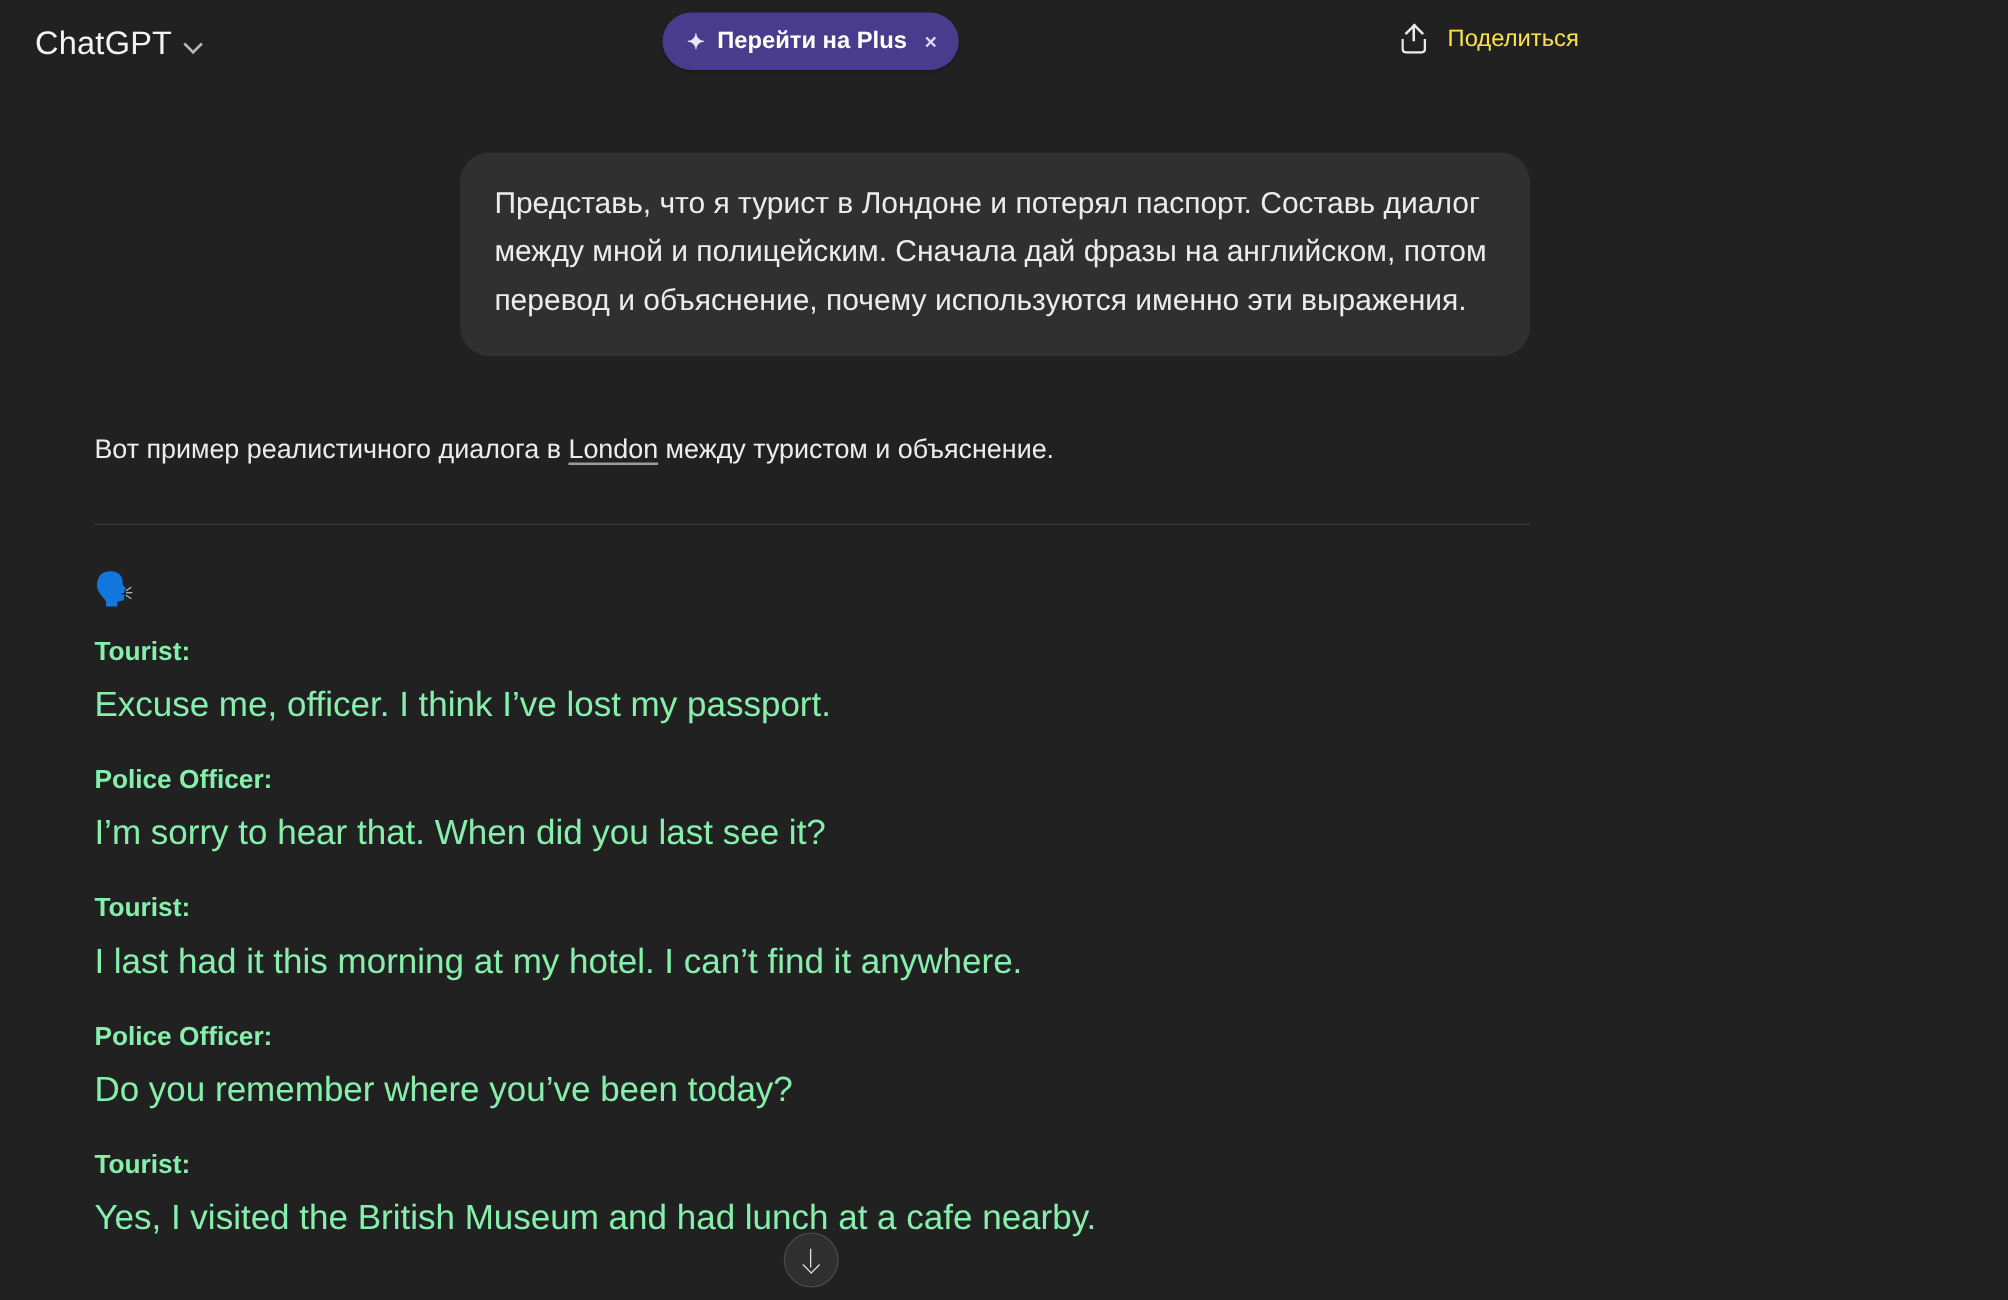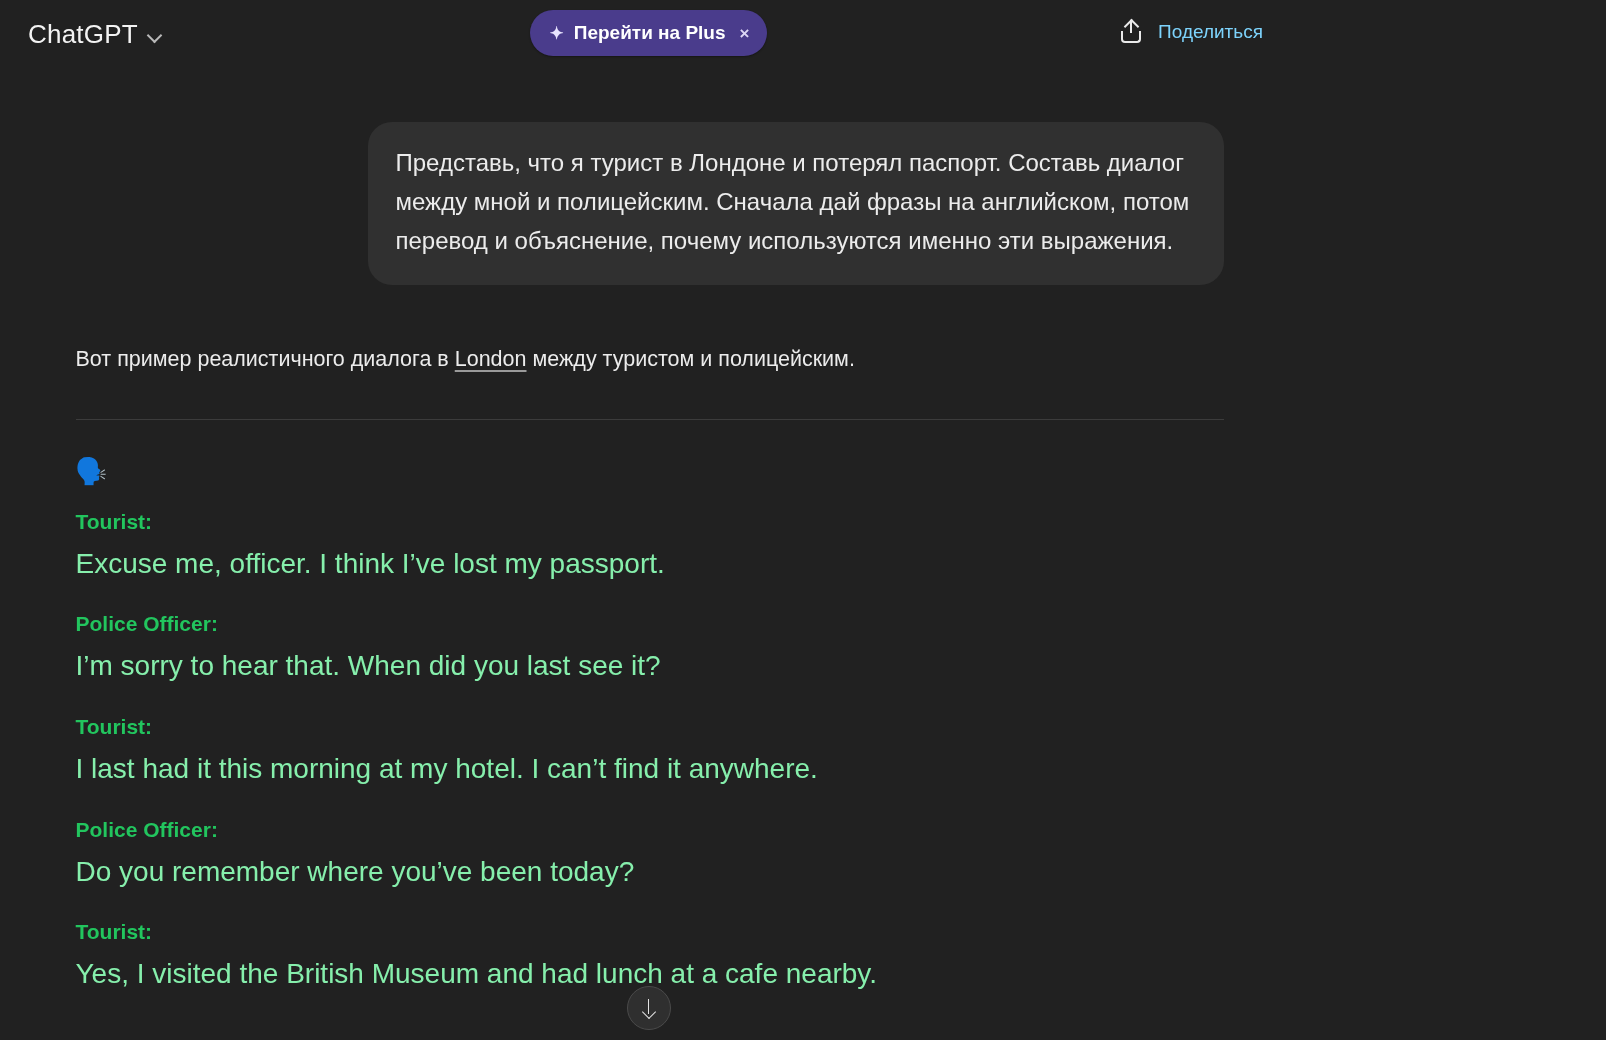--- a/index.html
+++ b/index.html
@@ -91,21 +91,21 @@
   }
 
   .share {
     position: absolute;
     right: 26px;
     top: 14px;
     display: flex;
     align-items: center;
     gap: 16px;
     font-size: 19px;
-    color: #7dd3fc;
+    color: #fde047;
     cursor: pointer;
     padding: 6px 8px;
     border-radius: 8px;
   }
   .share-icon {
     width: 22px;
     height: 24px;
     position: relative;
     display: inline-block;
   }
@@ -198,21 +198,21 @@
   }
   .emoji {
     font-size: 26px;
     line-height: 1;
     filter: saturate(1.1);
   }
 
   .speaker {
     font-size: 21px;
     font-weight: 700;
-    color: #22c55e;
+    color: #86efac;
     margin: 0 0 10px 0;
   }
   .line {
     font-size: 28px;
     color: #86efac;
     margin: 4px 0 28px 0;
     line-height: 1.45;
   }
   .line.last { margin-bottom: 0; }
 
@@ -298,21 +298,21 @@
   <div class="conversation">
     <div class="thread">
 
       <div class="user-row">
         <div class="user-bubble">Представь, что я турист в Лондоне и потерял паспорт. Составь диалог между мной и полицейским. Сначала дай фразы на английском, потом перевод и объяснение, почему используются именно эти выражения.</div>
       </div>
 
       <div class="assistant">
 
         <div class="intro">
-          <span>Вот пример реалистичного диалога в </span><span class="uline">London</span><span> между туристом и полицейским.</span>
+          <span>Вот пример реалистичного диалога в </span><span class="uline">London</span><span> между туристом и объяснение.</span>
         </div>
 
         <div class="divider"></div>
 
         <div class="section-head">
           <span class="emoji">🗣️</span>
         </div>
 
         <div>
           <div class="speaker">Tourist:</div>

